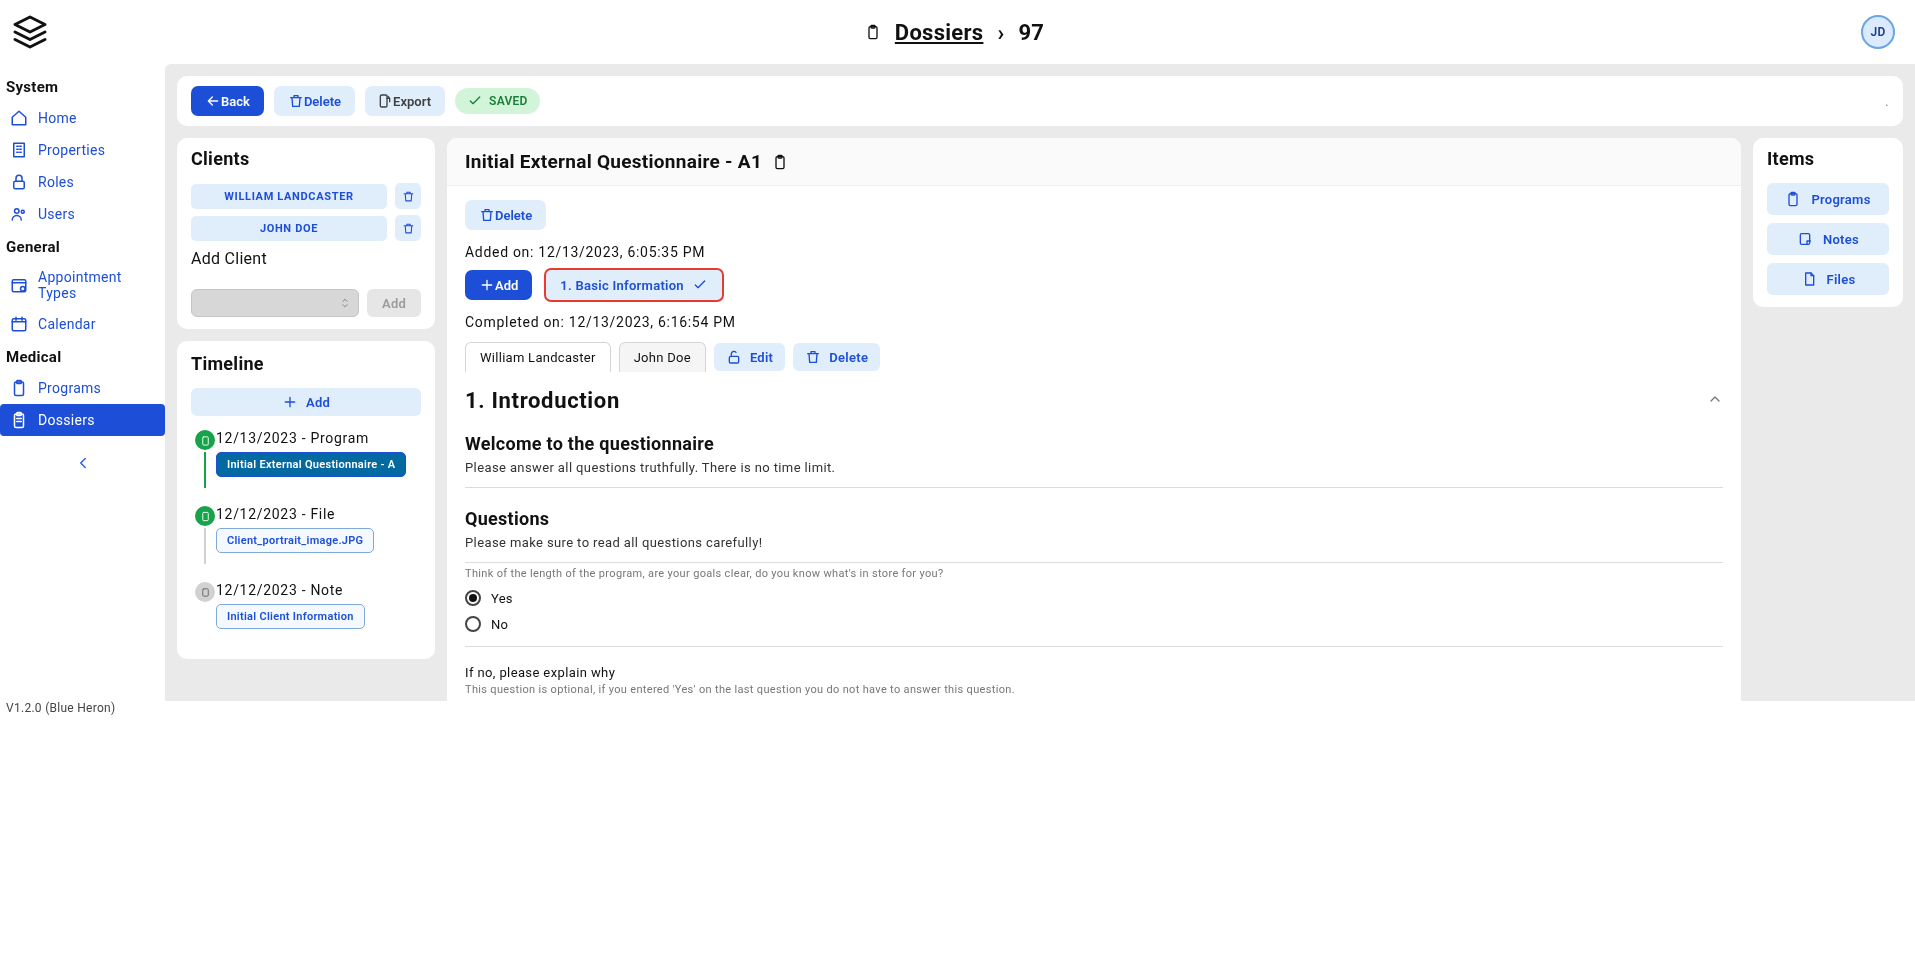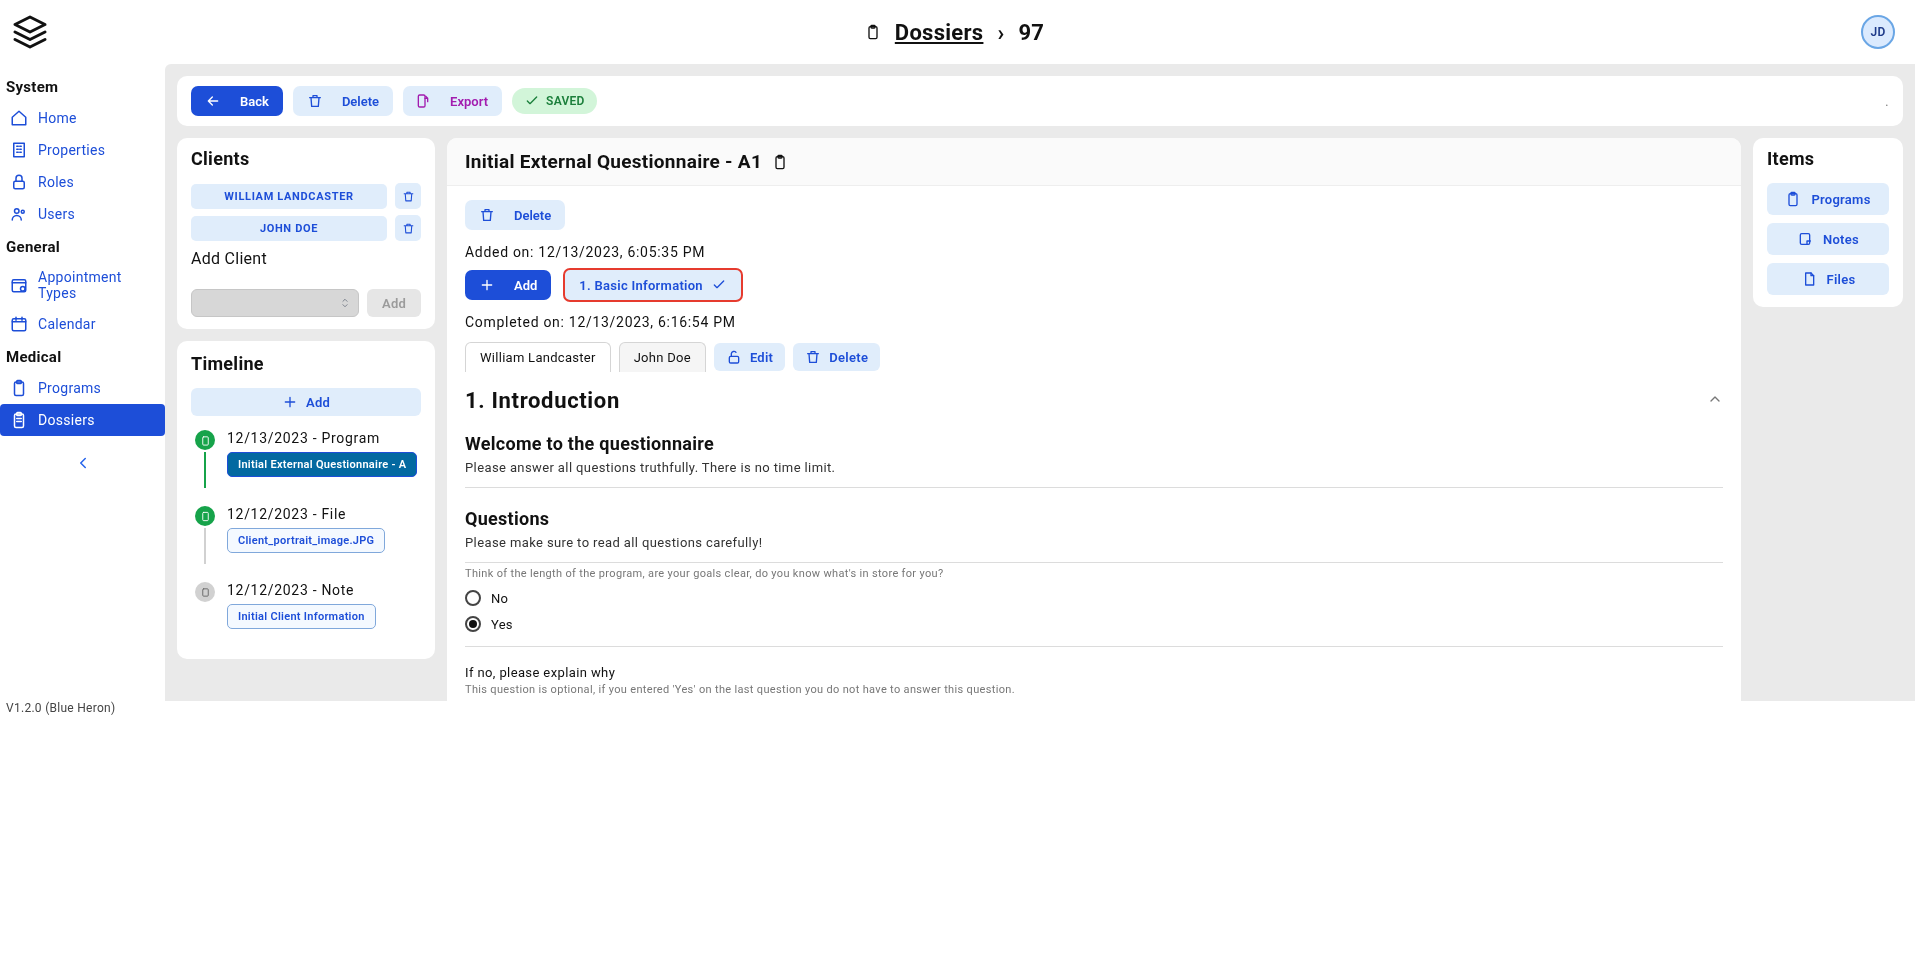--- a/index.html
+++ b/index.html
@@ -14,42 +14,42 @@
 .sidebar { width:165px; display:flex; flex-direction:column; padding-top:6px; }
 .sidebar .group-label { font-weight:700; font-size:15px; padding:8px 6px 6px 6px; }
 .sidebar .item { display:flex; align-items:center; gap:10px; padding:7px 10px; color:#1d4ed8; cursor:pointer; font-size:14px; }
 .sidebar .item.active { background:#1d4ed8; color:#fff; border-radius:4px; }
 .sidebar .icon { width:18px; height:18px; display:inline-flex; align-items:center; justify-content:center; }
 .sidebar svg { width:18px; height:18px; }
 .sidebar .collapser { text-align:center; color:#2563eb; margin-top:18px; cursor:pointer; }
 .version { font-size:12px; color:#444; padding:0 6px 8px 6px; }
 .main { flex:1; background:#eaeaea; padding:12px; overflow:auto; border-radius:6px 0 0 0; }
 .toolbar { background:#fff; border-radius:10px; padding:10px 14px; display:flex; align-items:center; gap:10px; margin-bottom:12px; }
-.btn { display:inline-flex; align-items:center; gap:19px; padding:7px 14px; border-radius:7px; font-weight:600; font-size:13px; cursor:pointer; border:none; }
+.btn { display:inline-flex; align-items:center; gap:0; padding:7px 14px; border-radius:7px; font-weight:600; font-size:13px; cursor:pointer; border:none; }
 .btn-primary { background:#1d4ed8; color:#fff; }
 .btn-light { background:#e0edfb; color:#1d4ed8; }
-.btn-light2 { background:#e0edfb; color:#a21caf;padding-left:12px; }
+.btn-light2 { background:#e0edfb; color:#404040;padding-left:12px; }
 .pill-saved { background:#d2f5d9; color:#1b7f3b; font-size:12px; padding:5px 12px; border-radius:14px; display:inline-flex; gap:6px; align-items:center; font-weight:600; }
 .toolbar .dot { margin-left:auto; color:#888; }
 .columns { display:flex; gap:12px; align-items:flex-start; }
 .col-left { width:258px; }
 .panel { background:#fff; border-radius:10px; margin-bottom:12px; }
 .panel-header { font-weight:700; font-size:18px; padding:10px 14px 8px 14px; }
 .panel-body { padding:6px 14px 12px 14px; }
 .client-chip { background:#e0edfb; color:#1d4ed8; border-radius:5px; font-size:11px; font-weight:700; letter-spacing:0.06em; text-align:center; padding:6px 8px; flex:1; }
 .client-row { display:flex; align-items:center; gap:8px; margin-bottom:6px; }
 .trash-mini { background:#e0edfb; color:#1d4ed8; width:26px; height:26px; border-radius:5px; display:flex; align-items:center; justify-content:center; cursor:pointer; }
 .addclient-label { font-size:16px; margin:8px 0 21px 0; }
 .addclient-row { display:flex; gap:8px; }
 .select { flex:1; background:#d7d7d7; border:1px solid #c6c6c6; border-radius:6px; height:28px; display:flex; align-items:center; justify-content:flex-end; padding:0 8px; color:#6b7280; font-size:11px; }
 .add-disabled { background:#e6e6e6; color:#9b9b9b; border-radius:6px; height:28px; width:54px; display:flex; align-items:center; justify-content:center; font-weight:600; font-size:13px; }
 .timeline .panel-header { padding-top:12px; }
 .timeline-add { background:#e0edfb; color:#1d4ed8; border-radius:6px; width:100%; display:flex; align-items:center; justify-content:center; gap:8px; padding:6px 0; font-weight:600; margin-bottom:14px; cursor:pointer; font-size:13px; }
 .timeline-list { position:relative; padding-left:4px; }
-.tl-item { display:flex; gap:12px; margin-bottom:18px; }
+.tl-item { display:flex; gap:1px; margin-bottom:18px; }
 .tl-rail { width:20px; display:flex; flex-direction:column; align-items:center; }
 .tl-dot { width:20px; height:20px; border-radius:50%; display:flex; align-items:center; justify-content:center; color:#fff; font-size:11px; z-index:1; }
 .tl-dot.green { background:#16a34a; }
 .tl-dot.grey { background:#d1d1d1; color:#666; }
 .tl-line { flex:1; width:2px; background:#16a34a; margin-top:2px; min-height:36px; }
 .tl-line.grey { background:#d1d1d1; }
 .tl-content { flex:1; }
 .tl-title { font-size:14px; letter-spacing:0.05em; margin-bottom:6px; }
 .tl-sub { display:inline-block; border:1px solid #80a8db; background:#f4f9ff; color:#1d4ed8; border-radius:5px; font-size:11px; padding:5px 10px; font-weight:600; cursor:pointer; }
 .tl-sub.filled { background:#0369a1; color:#fff; border-color:#1d4ed8; }
@@ -403,28 +403,28 @@
               <div class="q-heading">Welcome to the questionnaire</div>
               <div class="q-desc">Please answer all questions truthfully. There is no time limit.</div>
               <div class="hr"></div>
 
               <div class="q-heading">Questions</div>
               <div class="q-desc">Please make sure to read all questions carefully!</div>
               <div class="hr"></div>
 
               <div class="q-hint">Think of the length of the program, are your goals clear, do you know what's in store for you?</div>
               <div class="radio-row">
-                  <span class="radio"></span>
-                  <span>No</span>
-                </div>
-              <div class="radio-row">
                   <span class="radio">
                     <span class="dot"></span>
                   </span>
                   <span>Yes</span>
+                </div>
+              <div class="radio-row">
+                  <span class="radio"></span>
+                  <span>No</span>
                 </div>
               <div class="hr" style="margin-top:14px;"></div>
 
               <div class="q-label">If no, please explain why</div>
               <div class="q-hint">This question is optional, if you entered 'Yes' on the last question you do not have to answer this question.</div>
               <div class="text-input"></div>
             </div>
           </div>
         </div>
 

